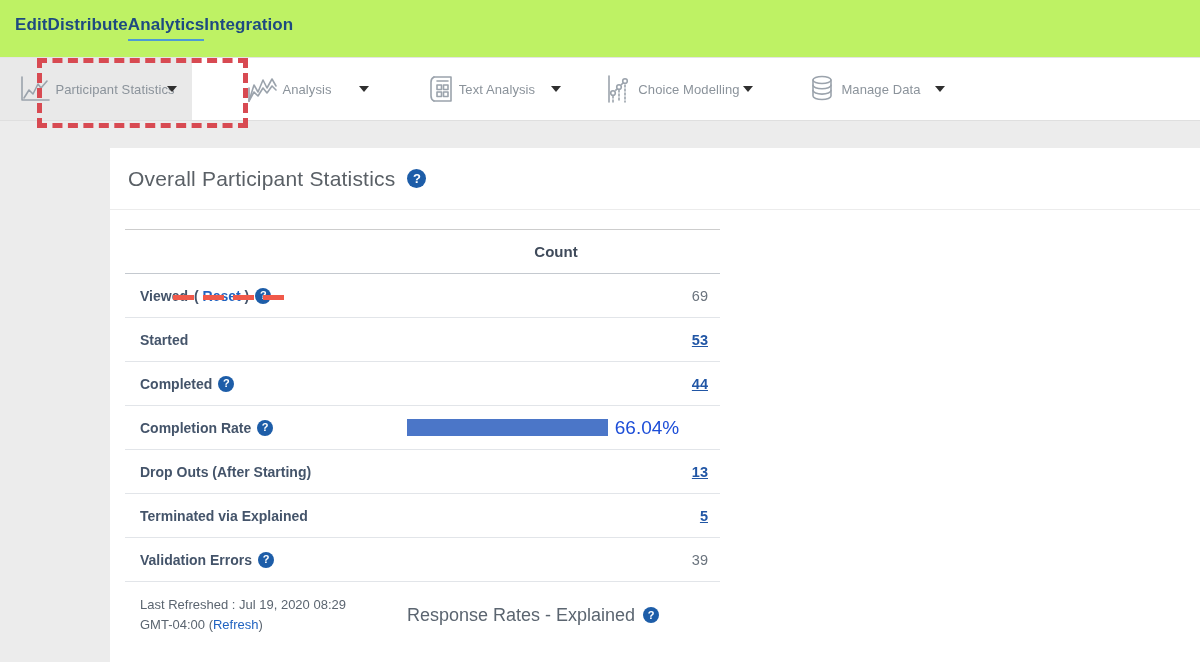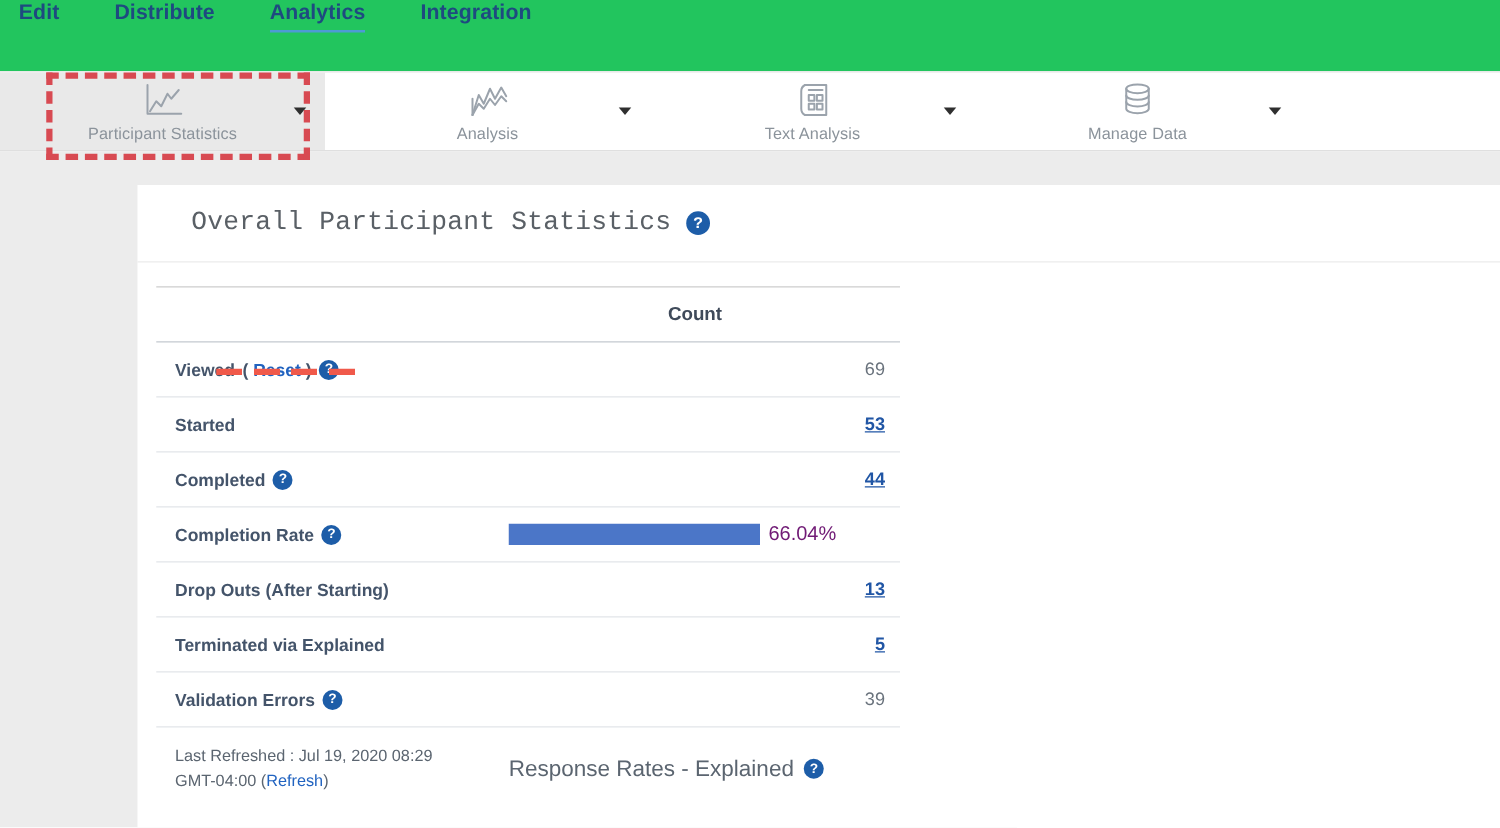--- a/index.html
+++ b/index.html
@@ -8,39 +8,39 @@
     --annotation-red:#d84a52; --annotation-orange:#f0594a;
   }
   *{box-sizing:border-box;}
   html,body{margin:0;padding:0;}
   body{
     width:1200px;height:662px;position:relative;overflow:hidden;
     background:#ffffff;font-family:"Liberation Sans",sans-serif;
     -webkit-font-smoothing:antialiased;
   }
   
-  .topnav{height:57px;display:flex;align-items:flex-start;padding-left:15px;gap:44px;background:#22c55e;}
+  .topnav{height:57px;display:flex;align-items:center;padding-left:15px;background:#bef264;}
   .nav-item{font-size:17px;font-weight:700;color:var(--nav-text);padding-bottom:7px;cursor:pointer;letter-spacing:.1px;}
   .nav-item.active{padding-bottom:4px;border-bottom:2px solid var(--active-underline);margin-bottom:1px;}
   
   .toolbar{height:64px;display:flex;background:#fff;border-top:1px solid #e4e4e4;border-bottom:1px solid #dfdfdf;}
-  .tool-slot{position:relative;width:260px;display:flex;flex-direction:column;align-items:center;justify-content:center;gap:4px;cursor:pointer;}
+  .tool-slot{position:relative;width:192px;display:flex;flex-direction:row;align-items:center;justify-content:center;gap:4px;cursor:pointer;}
   .tool-slot.active{background:#e9e9e9;}
   .tool-icon{display:block;}
   .tool-icon svg{display:block;stroke:#9ba3ac;fill:none;stroke-width:1.6;stroke-linecap:round;stroke-linejoin:round;}
   .tool-label{font-size:13px;color:#8b939b;letter-spacing:.1px;white-space:nowrap;}
   .caret{position:absolute;right:15px;top:50%;transform:translateY(-50%);width:0;height:0;
          border-left:5px solid transparent;border-right:5px solid transparent;border-top:6px solid #2f2f2f;}
   
   .annotation-rect{position:absolute;left:37px;top:58px;width:211px;height:70px;
          border:5px dashed var(--annotation-red);z-index:6;pointer-events:none;}
   
   .content-bg{position:absolute;top:121px;left:0;right:0;bottom:0;background:#ececec;}
   .panel{position:absolute;left:110px;top:27px;right:0;bottom:0;background:#fff;}
-  .panel-header{height:62px;display:flex;align-items:center;gap:12px;padding-left:43px;border-bottom:1px solid #ececec;font-family:Liberation Mono, monospace;}
+  .panel-header{height:62px;display:flex;align-items:center;gap:12px;padding-left:18px;border-bottom:1px solid #ececec;}
   .panel-title{font-size:21px;color:#5a6066;letter-spacing:.2px;}
   
   .help-icon{display:inline-flex;align-items:center;justify-content:center;flex:0 0 auto;
     width:16px;height:16px;border-radius:50%;background:var(--help-icon-bg);color:#fff;
     font-size:11px;font-weight:700;cursor:pointer;line-height:1;}
   .help-icon::after{content:"?";}
   .help-icon.lg{width:19px;height:19px;font-size:13px;}
   
   .stats-table{width:595px;margin:19px 0 0 15px;}
   .thead{display:flex;align-items:center;height:45px;border-top:1px solid #cdcdcd;border-bottom:1px solid #c4c9cf;}
@@ -51,21 +51,21 @@
   .row-link-wrap{font-weight:700;color:#44546a;}
   .reset-text{color:var(--link-blue);cursor:pointer;}
   .reset-underline{position:absolute;left:48px;bottom:4px;width:113px;height:5px;
     background:repeating-linear-gradient(90deg,var(--annotation-orange) 0 21px,transparent 21px 30px);pointer-events:none;}
   .cell-value{flex:1;display:flex;justify-content:flex-end;align-items:center;padding-right:12px;font-size:14.5px;text-align:right;}
   .value-text.accent{color:var(--accent-blue);font-weight:700;text-decoration:underline;}
   .value-text.muted{color:#6a737d;font-weight:400;}
   .cell-value.has-bar{justify-content:flex-start;padding-left:15px;padding-right:0;}
   .bar-track{width:304px;display:flex;align-items:center;}
   .bar-fill{height:17px;background:var(--bar-fill);}
-  .bar-label{margin-left:7px;font-size:16px;color:#701a75;white-space:nowrap;}
+  .bar-label{margin-left:7px;font-size:19px;color:#1d4ed8;white-space:nowrap;}
   
   .table-footer{display:flex;padding-top:13px;}
   .refresh-cell{flex:0 0 267px;padding-left:15px;font-size:13px;line-height:20px;color:#5b6570;}
   .refresh-link{color:var(--link-blue);cursor:pointer;}
   .response-cell{flex:1;padding-left:15px;display:flex;align-items:center;gap:8px;font-size:18px;color:#5b6570;}
 </style>
 </head>
 <body>
 
 <nav class="topnav">
@@ -109,20 +109,36 @@
         <rect x="12" y="11" width="4.5" height="4.5"></rect>
         <rect x="18.5" y="11" width="4.5" height="4.5"></rect>
         <rect x="12" y="18" width="4.5" height="4.5"></rect>
         <rect x="18.5" y="18" width="4.5" height="4.5"></rect>
       </svg>
     </span>
     <span class="tool-label">Text Analysis</span>
     <span class="caret"></span>
   </div>
 
+  <div class="tool-slot">
+    <span class="tool-icon">
+      <svg width="30" height="30" viewBox="0 0 30 30">
+        <path d="M5 2v26"></path>
+        <path d="M9 22v6" stroke-dasharray="2 2"></path>
+        <path d="M15 16v12" stroke-dasharray="2 2"></path>
+        <path d="M21 11v17" stroke-dasharray="2 2"></path>
+        <path d="M9 19L21 7" stroke-dasharray="2 2"></path>
+        <circle cx="9" cy="19" r="2.3" fill="#ffffff"></circle>
+        <circle cx="15" cy="13" r="2.3" fill="#ffffff"></circle>
+        <circle cx="21" cy="7" r="2.3" fill="#ffffff"></circle>
+      </svg>
+    </span>
+    <span class="tool-label">Choice Modelling</span>
+    <span class="caret"></span>
+  </div>
 
   <div class="tool-slot">
     <span class="tool-icon">
       <svg width="30" height="30" viewBox="0 0 30 30">
         <ellipse cx="15" cy="6" rx="9" ry="3.5"></ellipse>
         <path d="M6 6v16c0 1.9 4 3.5 9 3.5s9-1.6 9-3.5V6"></path>
         <path d="M6 11.3c0 1.9 4 3.5 9 3.5s9-1.6 9-3.5"></path>
         <path d="M6 16.6c0 1.9 4 3.5 9 3.5s9-1.6 9-3.5"></path>
       </svg>
     </span>

